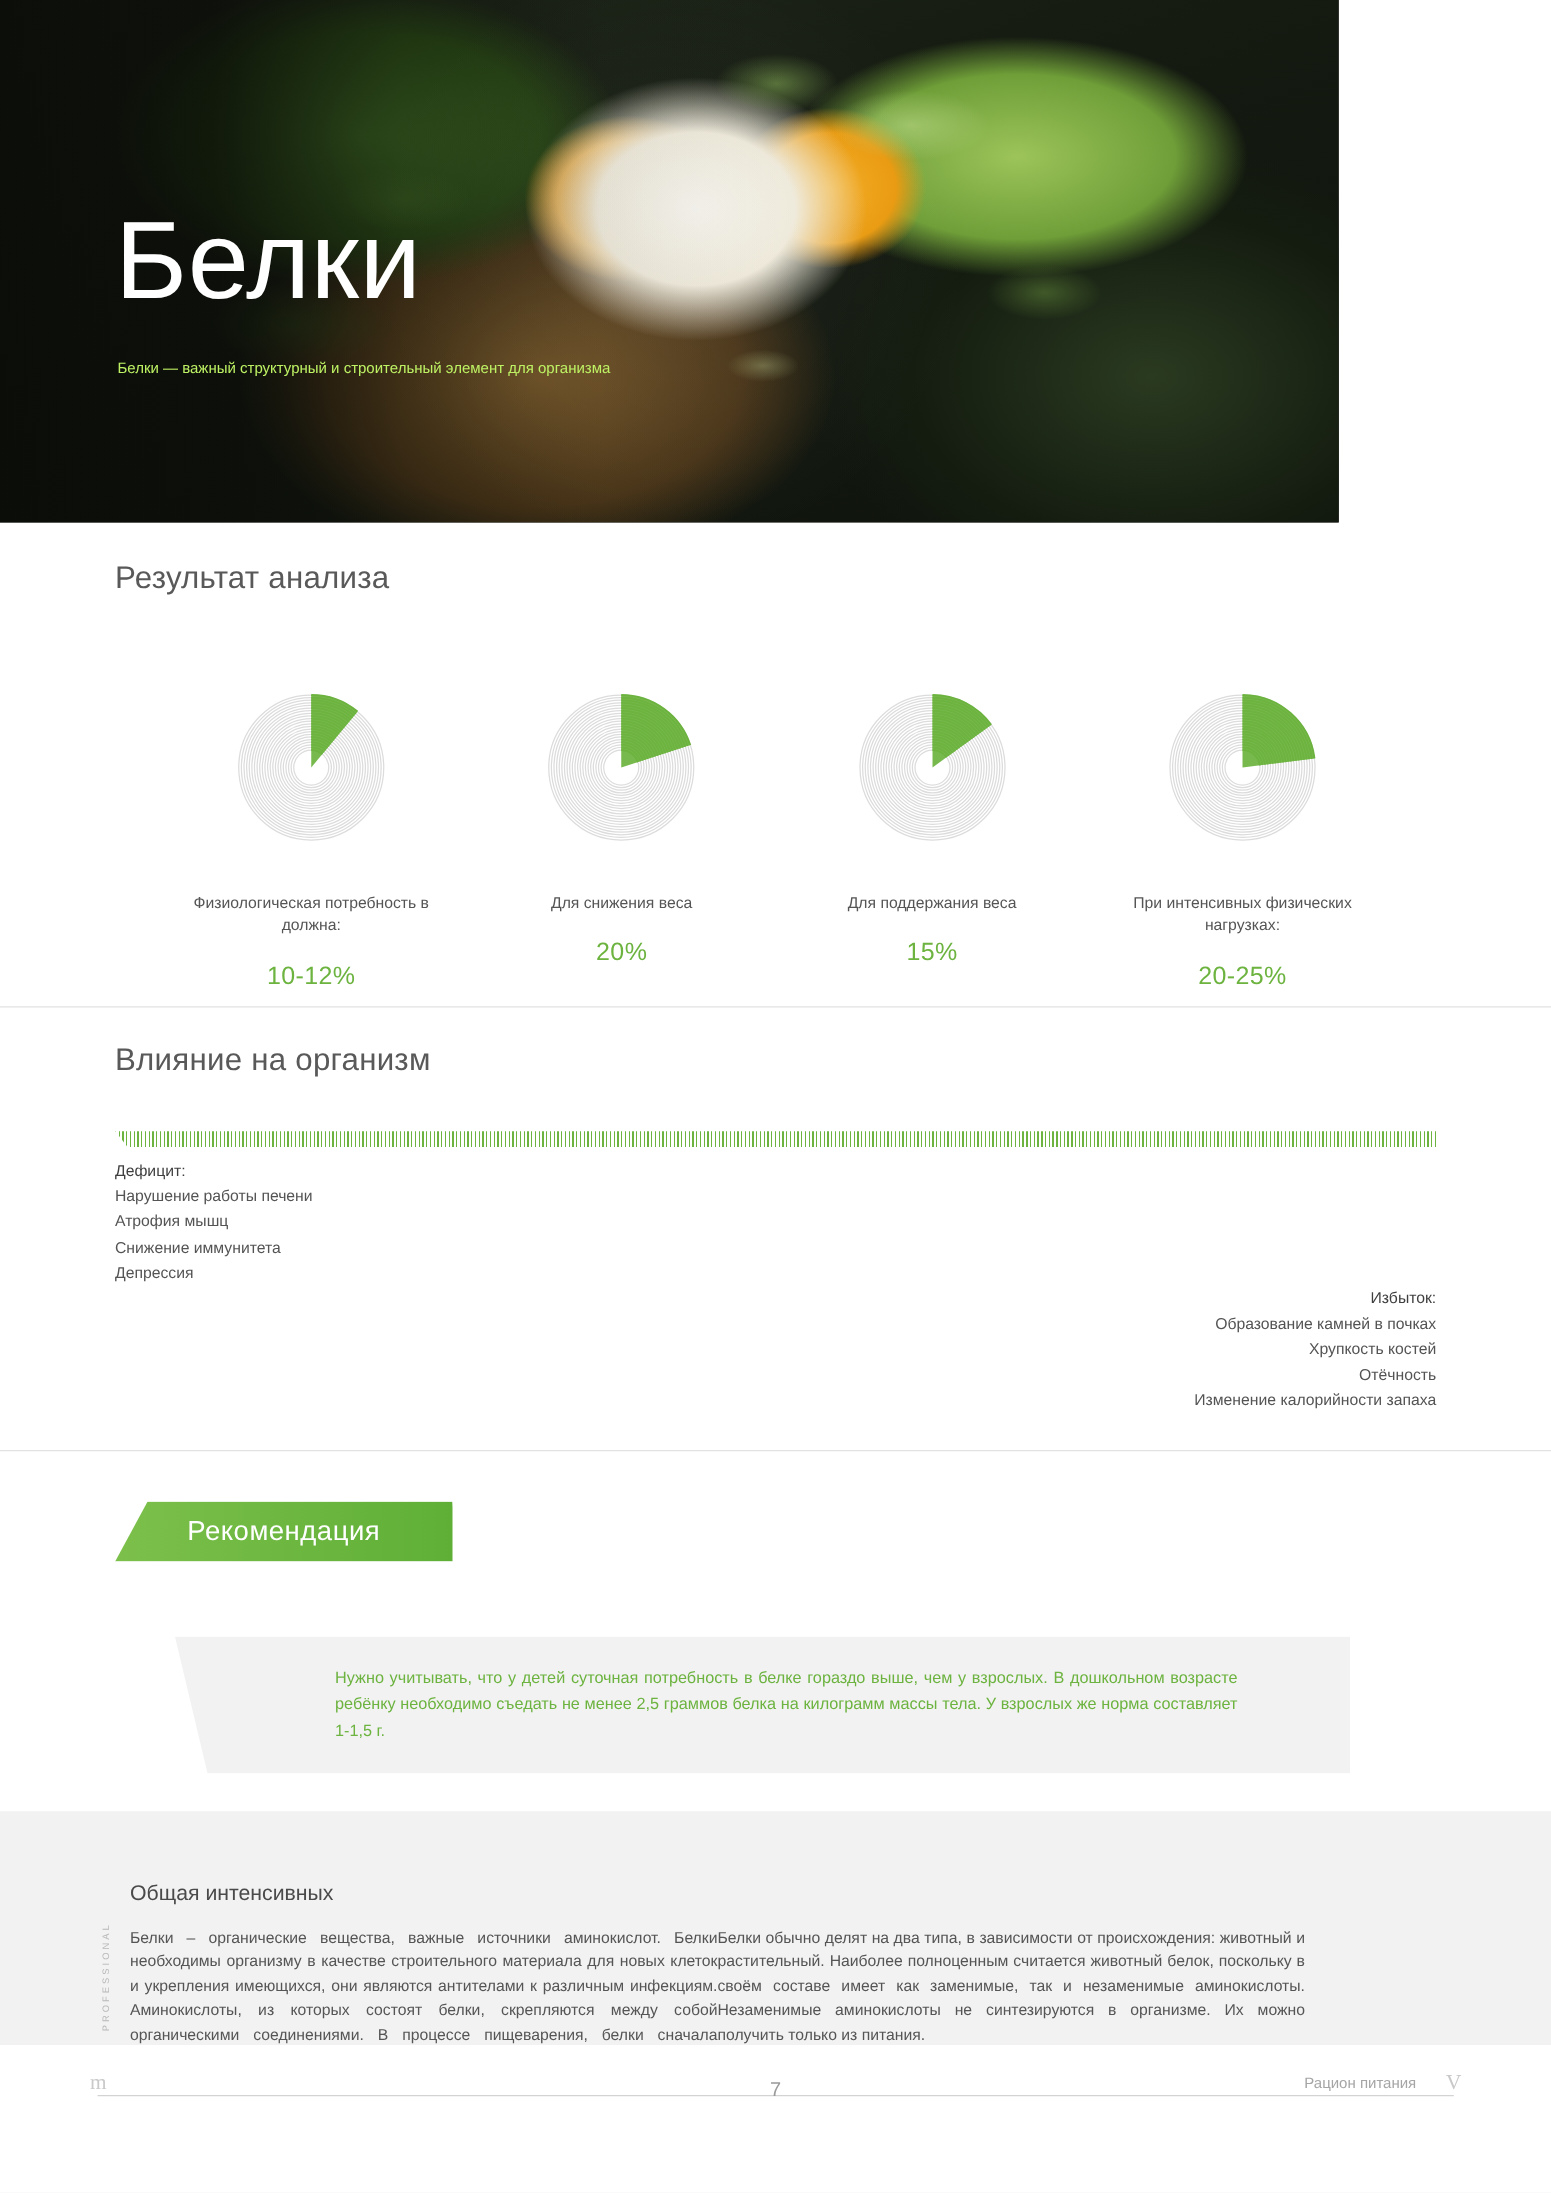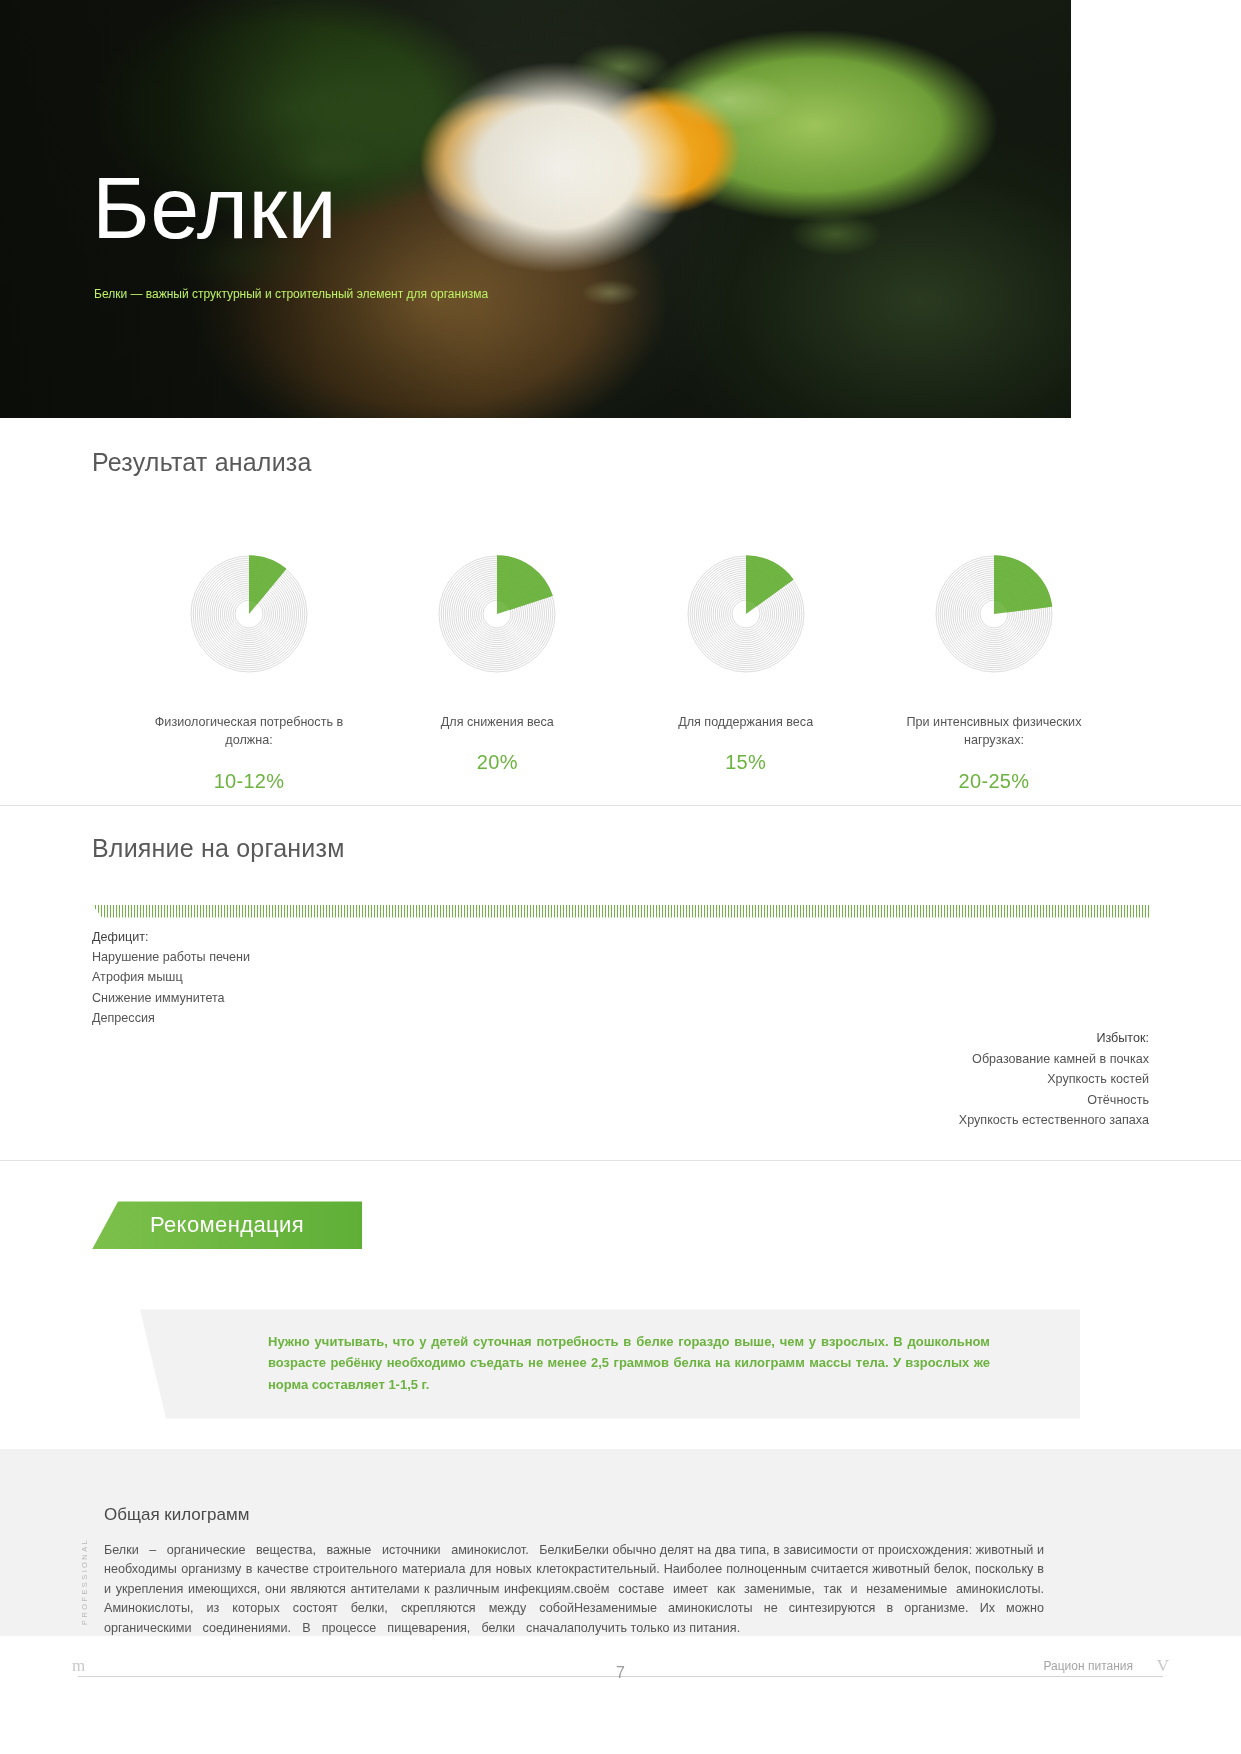--- a/index.html
+++ b/index.html
@@ -169,21 +169,20 @@
     margin-top: 34px;
     margin-left: 140px;
     width: 940px;
     background: #f2f2f2;
     clip-path: polygon(0 0, 100% 0, 100% 100%, 26px 100%);
     padding: 22px 90px 24px 128px;
     color: #6cb33f;
     font-size: 13px;
     line-height: 1.62;
     text-align: justify;
-    font-weight: bold;
   }
 
   
   .general {
     margin-top: 30px;
     background: #f2f2f2;
     padding: 56px 92px 60px 92px;
     position: relative;
     min-height: 330px;
   }
@@ -527,38 +526,38 @@
       <div>Нарушение работы печени</div>
       <div>Атрофия мышц</div>
       <div>Снижение иммунитета</div>
       <div>Депрессия</div>
     </div>
     <div class="impact-col right">
       <div class="impact-head">Избыток:</div>
       <div>Образование камней в почках</div>
       <div>Хрупкость костей</div>
       <div>Отёчность</div>
-      <div>Хрупкость естественного запаха</div>
+      <div>Изменение калорийности запаха</div>
     </div>
   </div>
 </div>
 
 <div class="divider"></div>
 
 <div class="section reco">
   <div class="reco-row">
     <div class="reco-badge">Рекомендация</div>
   </div>
 </div>
 <div class="note">Нужно учитывать, что у детей суточная потребность в белке гораздо выше, чем у взрослых. В дошкольном возрасте ребёнку необходимо съедать не менее 2,5 граммов белка на килограмм массы тела. У взрослых же норма составляет 1-1,5 г.</div>
 
 <div class="general">
   <div class="vertical-tag">PROFESSIONAL</div>
   <div class="general-inner">
-    <div class="gen-title">Общая килограмм</div>
+    <div class="gen-title">Общая интенсивных</div>
     <div class="gen-cols">
       <div class="gen-col">Белки – органические вещества, важные источники аминокислот. Белки необходимы организму в качестве строительного материала для новых клеток и укрепления имеющихся, они являются антителами к различным инфекциям. Аминокислоты, из которых состоят белки, скрепляются между собой органическими соединениями. В процессе пищеварения, белки сначала распадаются на аминокислоты, которые участвуют в построении собственных белков человека.</div>
       <div class="gen-col">Белки обычно делят на два типа, в зависимости от происхождения: животный и растительный. Наиболее полноценным считается животный белок, поскольку в своём составе имеет как заменимые, так и незаменимые аминокислоты. Незаменимые аминокислоты не синтезируются в организме. Их можно получить только из питания.</div>
     </div>
   </div>
 </div>
 
 <div class="footer">
   <div class="footer-line"></div>
   <div class="footer-mark-l">m</div>

